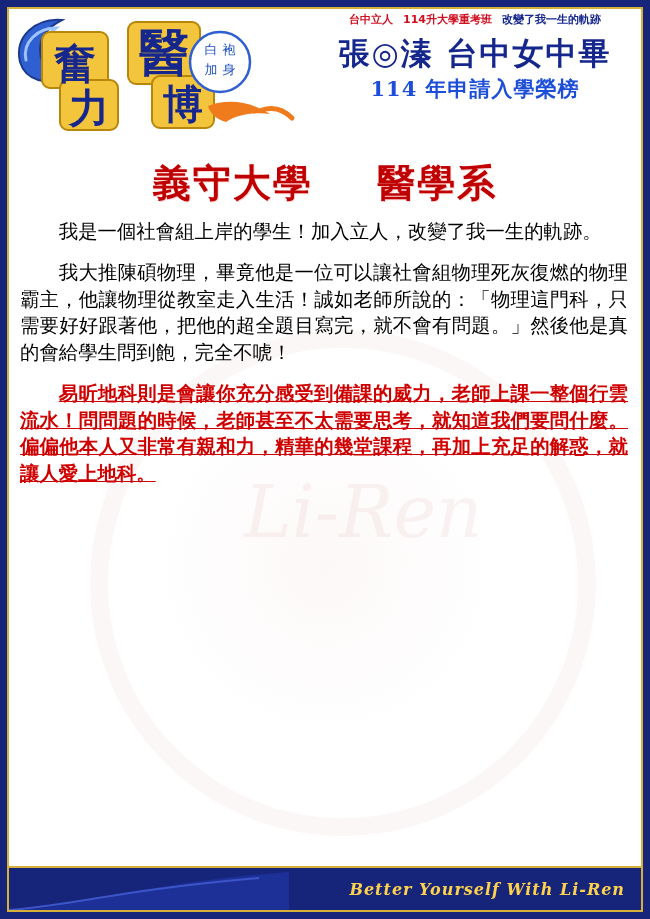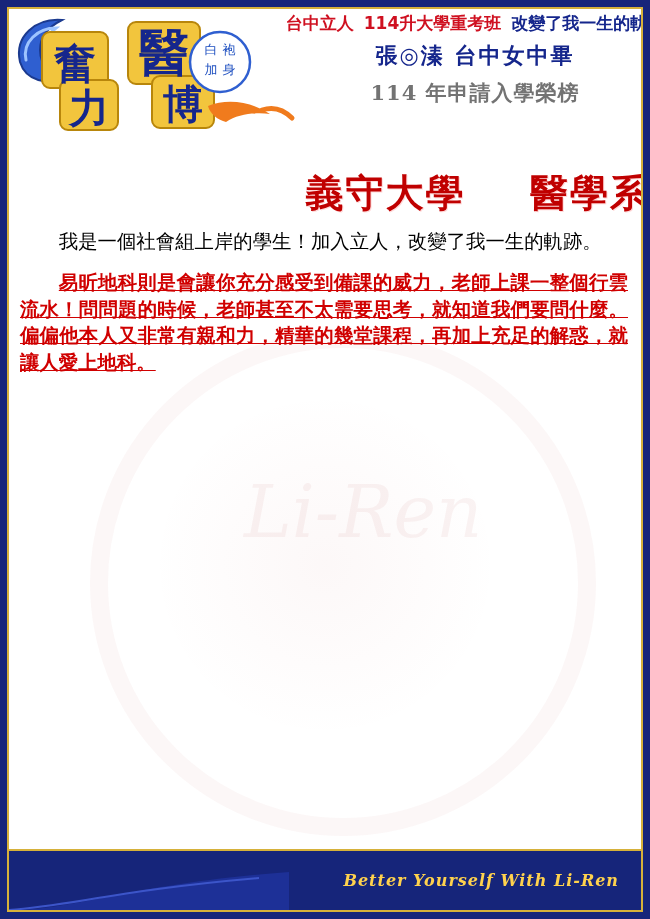--- a/index.html
+++ b/index.html
@@ -94,54 +94,53 @@
     left: 310px;
     top: 12px;
     width: 330px;
     text-align: center;
   }
   .tagline {
     display: flex;
     justify-content: center;
     align-items: center;
     gap: 10px;
-    font-size: 17px;
+    font-size: 11px;
     font-weight: bold;
     color: #cf1020;
     letter-spacing: 0px;
     white-space: nowrap;
   }
   .tagline .blue {
     color: #15268c;
   }
   .name-line {
     margin-top: 6px;
     font-family: "DejaVu Serif", "Liberation Serif", serif;
-    font-size: 22px;
+    font-size: 31px;
     font-weight: bold;
     color: #15268c;
     letter-spacing: 2px;
     white-space: nowrap;
   }
   .year-line {
+    font-family: "DejaVu Serif", "Liberation Serif", serif;
+    font-size: 21px;
+    font-weight: bold;
+    color: #1d4ed8;
+    letter-spacing: 1px;
+    white-space: nowrap;
+  }
+
+  
+  .school-title {
+    position: relative;
+    z-index: 5;
+    text-align: center;
     margin-top: 8px;
-    font-family: "DejaVu Serif", "Liberation Serif", serif;
-    font-size: 21px;
-    font-weight: bold;
-    color: #737373;
-    letter-spacing: 1px;
-    white-space: nowrap;
-  }
-
-  
-  .school-title {
-    position: relative;
-    z-index: 5;
-    text-align: right;
-    margin-top: 18px;
     font-family: "DejaVu Serif", "Liberation Serif", serif;
     font-size: 38px;
     font-weight: bold;
     color: #c00000;
     letter-spacing: 2px;
     text-shadow: 1px 1px 0 #ffd9d9;
     white-space: nowrap;
   }
   .school-title .gap {
     display: inline-block;
@@ -164,28 +163,28 @@
   }
   .para.black { color: #000000; }
   .para.red   { color: #d00000; font-weight: bold; text-decoration: underline; }
 
   
   .footer {
     position: absolute;
     left: 9px;
     right: 9px;
     bottom: 9px;
-    height: 61px;
+    height: 44px;
     background: #16257a;
     z-index: 20;
     border-top: 2px solid #d6b13a;
     display: flex;
     align-items: center;
     justify-content: flex-end;
-    padding-right: 22px;
+    padding-right: 16px;
     box-sizing: border-box;
   }
   .footer-text {
     font-family: "DejaVu Serif", "Liberation Serif", serif;
     font-style: italic;
     font-weight: bold;
     font-size: 16px;
     color: #ffd24d;
     letter-spacing: 1px;
     white-space: nowrap;
@@ -253,20 +252,21 @@
   </div>
 
   <div class="school-title">
     <span>義守大學</span>
     <span class="gap"></span>
     <span>醫學系</span>
   </div>
 
   <div class="body-text">
     <p class="para black">我是一個社會組上岸的學生！加入立人，改變了我一生的軌跡。</p>
+    <p class="para black">我大推陳碩物理，畢竟他是一位可以讓社會組物理死灰復燃的物理霸主，他讓物理從教室走入生活！誠如老師所說的：「物理這門科，只需要好好跟著他，把他的超全題目寫完，就不會有問題。」然後他是真的會給學生問到飽，完全不唬！</p>
     <p class="para red">易昕地科則是會讓你充分感受到備課的威力，老師上課一整個行雲流水！問問題的時候，老師甚至不太需要思考，就知道我們要問什麼。偏偏他本人又非常有親和力，精華的幾堂課程，再加上充足的解惑，就讓人愛上地科。</p>
   </div>
 
   <div class="footer">
     <div class="footer-swoosh">
       <svg width="280" height="44" viewBox="0 0 280 44" xmlns="http://www.w3.org/2000/svg">
         <path d="M0,44 C70,44 120,18 280,6 L280,44 Z" fill="#1d3097"></path>
         <path d="M0,44 C60,40 110,24 250,12" fill="none" stroke="#3c55c9" stroke-width="2"></path>
       </svg>
     </div>

